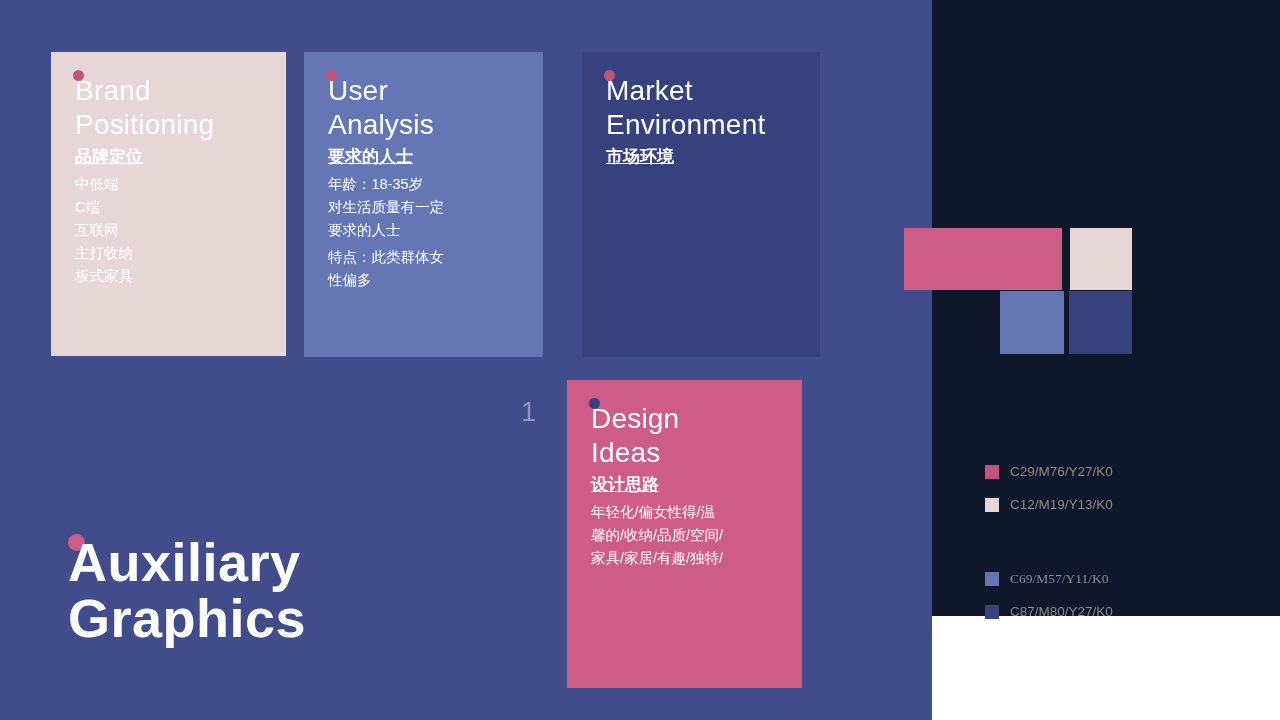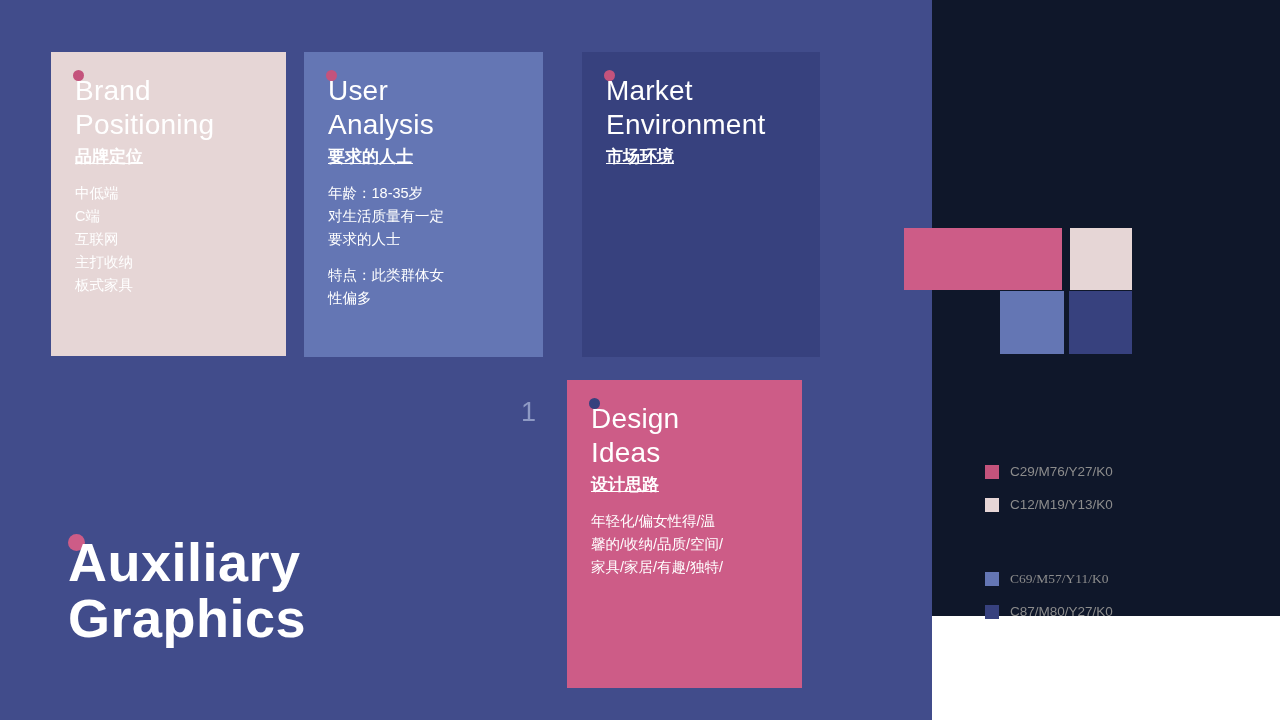--- a/index.html
+++ b/index.html
@@ -59,21 +59,21 @@
     text-decoration: underline;
   }
   .card-body {
     font-size: 14.5px;
     line-height: 23px;
     color: #ffffff;
     white-space: pre-line;
     margin: 0;
   }
   .card-body.second {
-    margin-top: 13px;
+    margin-top: 4px;
   }
 
   
   #card-brand {
     left: 51px; top: 52px;
     width: 235px; height: 304px;
     background: #e6d6d6;
   }
   #card-brand .card-title,
   #card-brand .card-subtitle,

